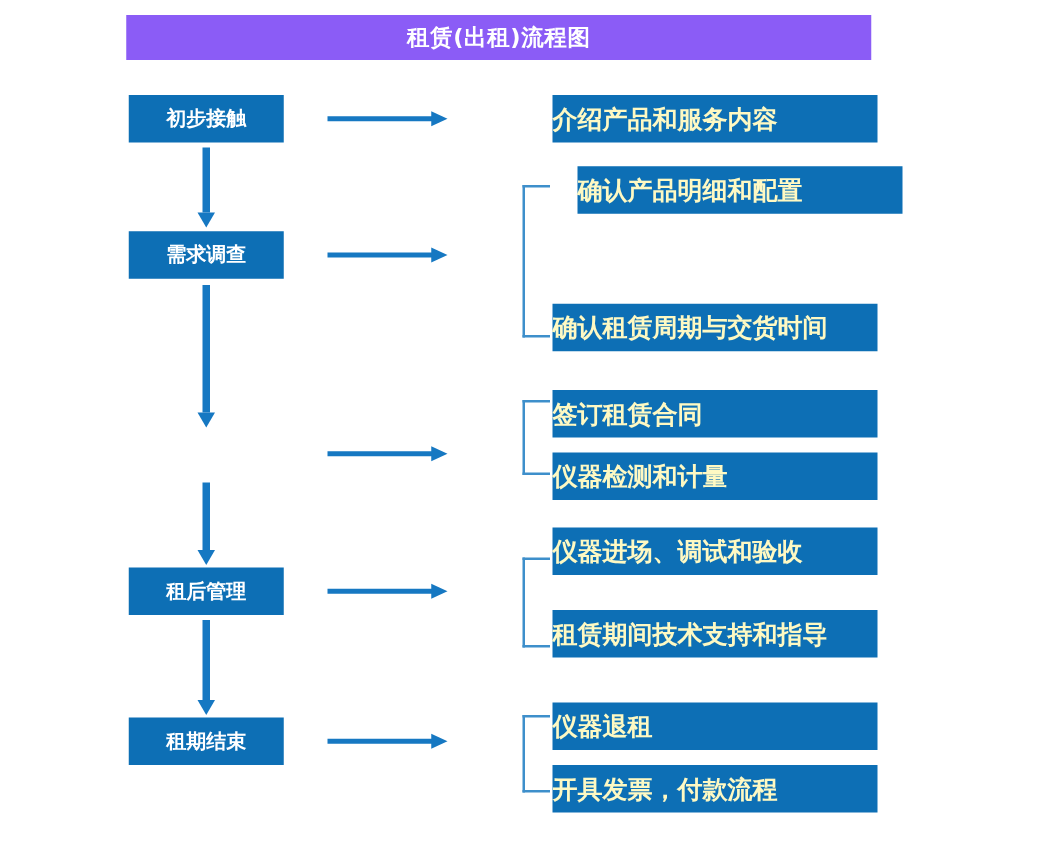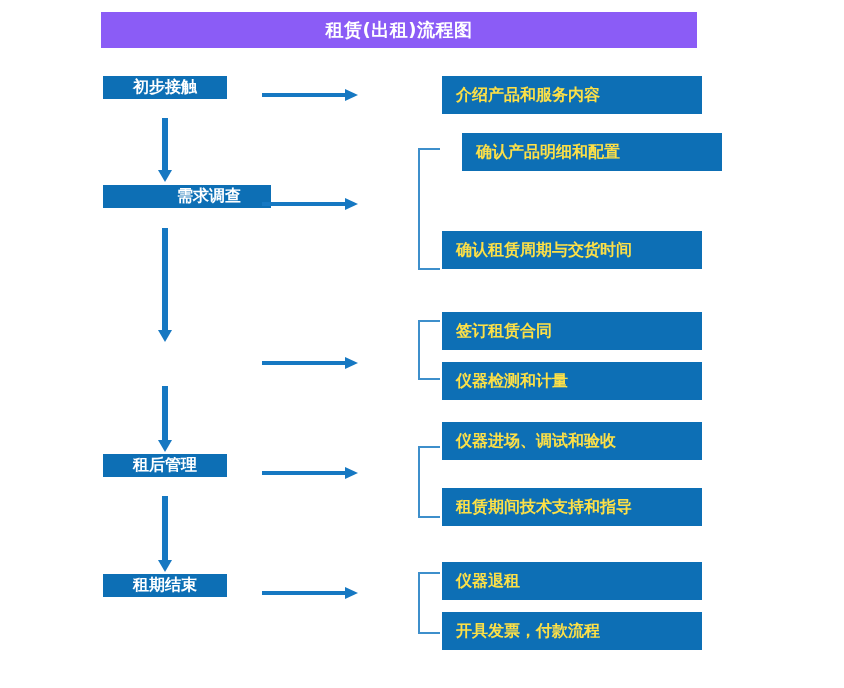--- a/index.html
+++ b/index.html
@@ -38,44 +38,43 @@
     font-size: 18px;
     font-weight: bold;
     letter-spacing: 0.5px;
   }
 
   
   .stage-box {
     position: absolute;
     left: 103px;
     width: 124px;
-    height: 23px;
+    height: 38px;
     background: #0d6fb5;
     color: #ffffff;
     display: flex;
     align-items: center;
     justify-content: center;
     font-size: 16px;
     font-weight: bold;
   }
 
   
   .detail-box {
     position: absolute;
     left: 442px;
     width: 260px;
     height: 38px;
     background: #0d6fb5;
-    color: #fde047;
+    color: #fef9c3;
     display: flex;
     align-items: center;
     justify-content: flex-start;
     box-sizing: border-box;
-    padding-left: 14px;
-    font-size: 16px;
+    font-size: 20px;
     font-weight: bold;
   }
 
   
   .h-arrow {
     position: absolute;
     left: 262px;
     width: 96px;
     height: 12px;
   }
@@ -134,21 +133,21 @@
   }
 </style>
 </head>
 <body>
 
 <div id="canvas">
 
   <div class="title-bar">租赁(出租)流程图</div>
 
   <div class="stage-box" style="top:76px;">初步接触</div>
-  <div class="stage-box" style="top:185px;padding-left:44px;">需求调查</div>
+  <div class="stage-box" style="top:185px;">需求调查</div>
   <div class="stage-box" style="top:454px;">租后管理</div>
   <div class="stage-box" style="top:574px;">租期结束</div>
 
   <div class="v-arrow" style="top:118px; height:64px;">
     <div class="shaft" style="height:52px;"></div>
     <div class="head"></div>
   </div>
 
   <div class="v-arrow" style="top:228px; height:114px;">
     <div class="shaft" style="height:102px;"></div>
@@ -186,21 +185,21 @@
     <div class="head"></div>
   </div>
 
   <div class="bracket" style="top:148px; height:122px;"></div>
   <div class="bracket" style="top:320px; height:60px;"></div>
   <div class="bracket" style="top:446px; height:72px;"></div>
   <div class="bracket" style="top:572px; height:62px;"></div>
 
   <div class="detail-box" style="top:76px;">介绍产品和服务内容</div>
   <div class="detail-box" style="top:133px;margin-left:20px;">确认产品明细和配置</div>
-  <div class="detail-box" style="top:231px;">确认租赁周期与交货时间</div>
+  <div class="detail-box" style="top:243px;">确认租赁周期与交货时间</div>
   <div class="detail-box" style="top:312px;">签订租赁合同</div>
   <div class="detail-box" style="top:362px;">仪器检测和计量</div>
   <div class="detail-box" style="top:422px;">仪器进场、调试和验收</div>
   <div class="detail-box" style="top:488px;">租赁期间技术支持和指导</div>
   <div class="detail-box" style="top:562px;">仪器退租</div>
   <div class="detail-box" style="top:612px;">开具发票，付款流程</div>
 
 </div>
 
 </body></html>

